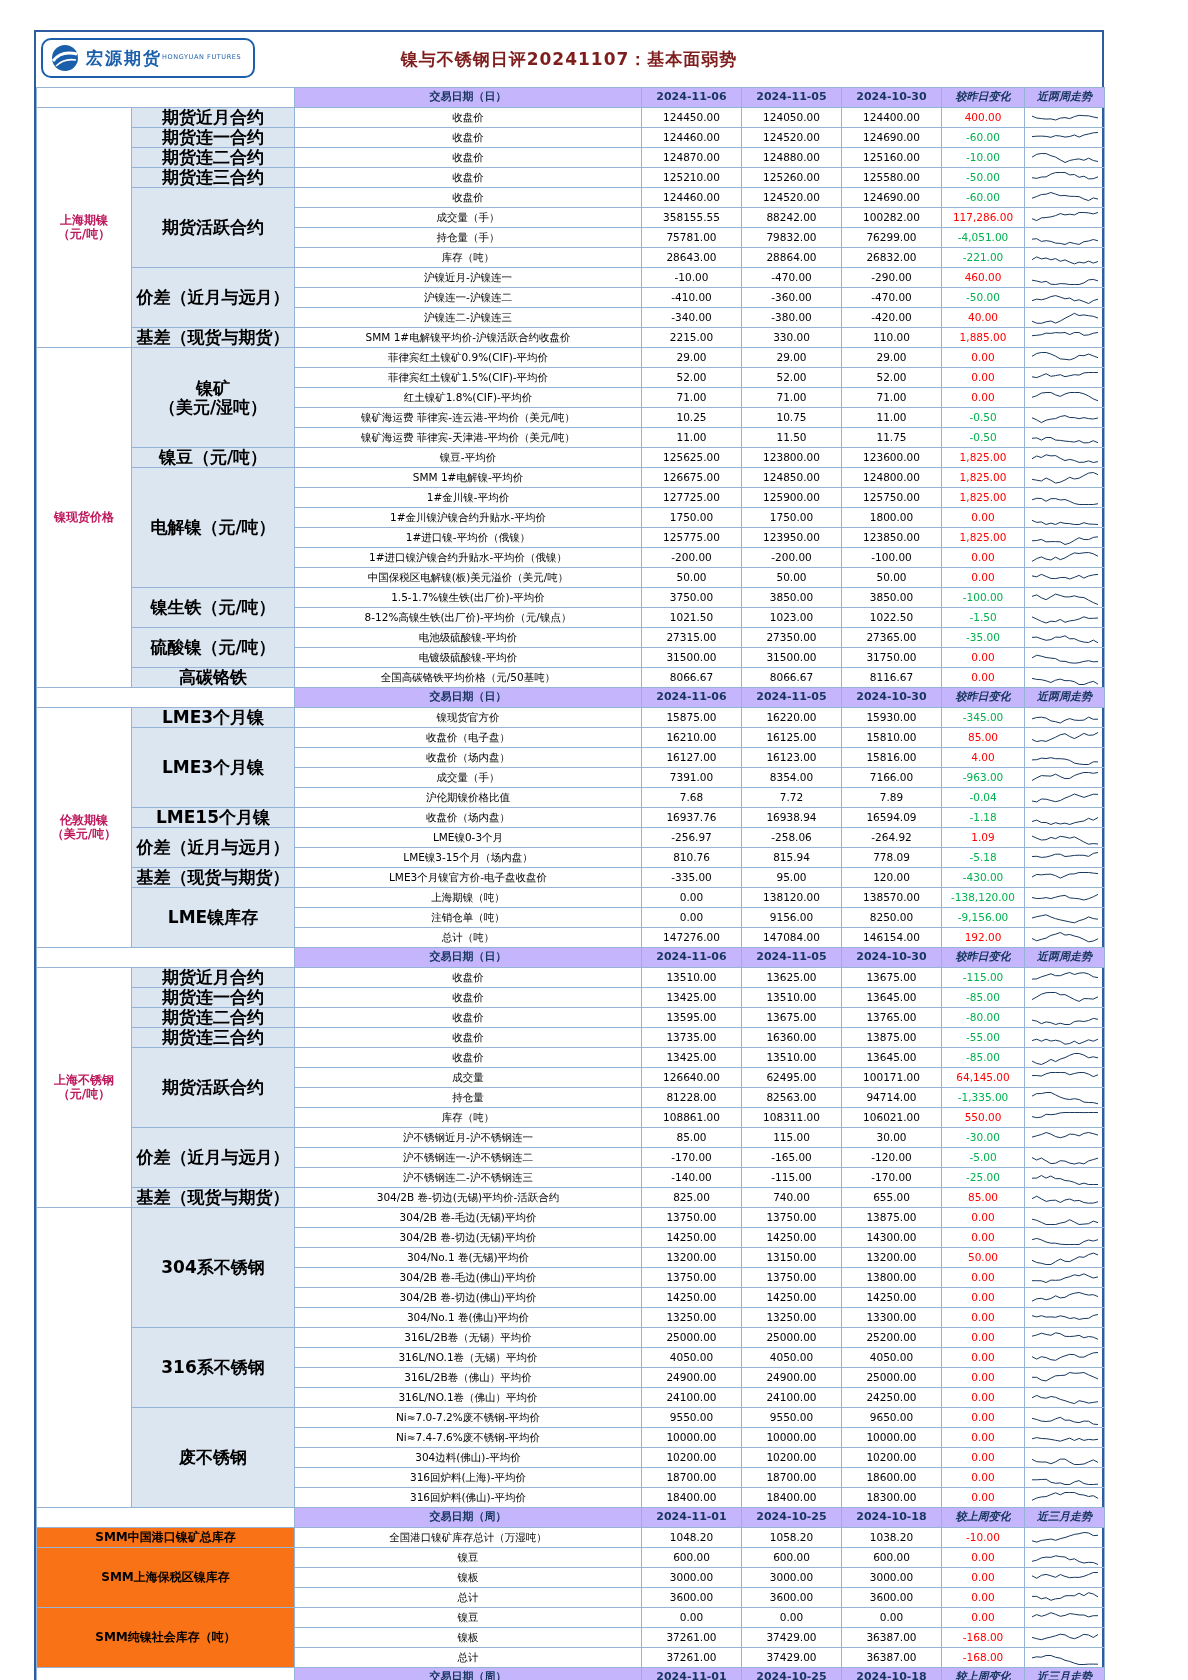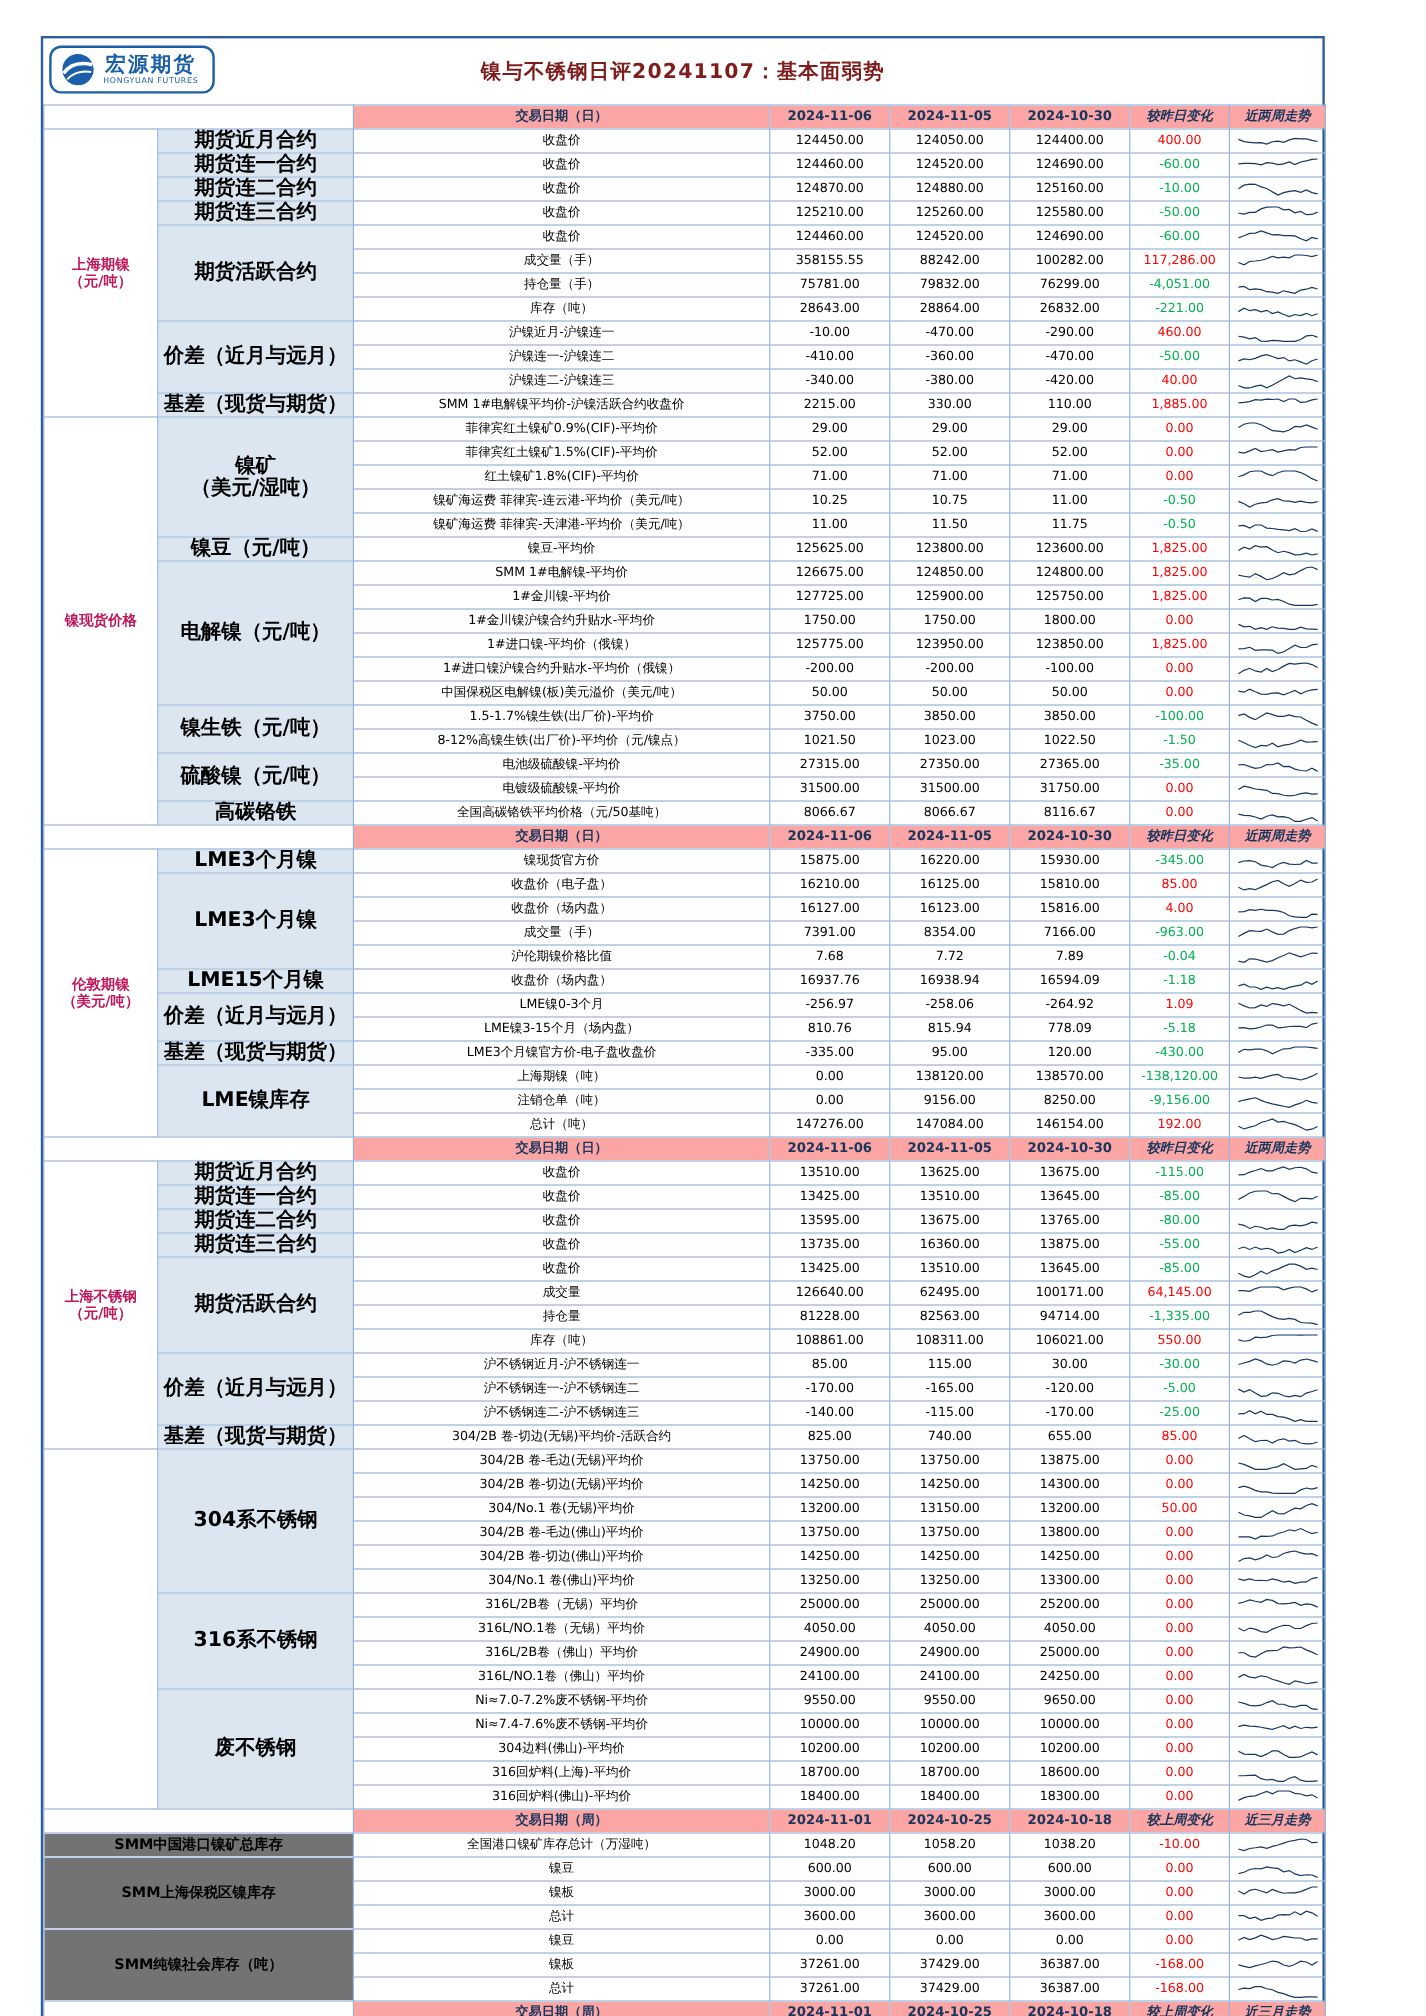--- a/index.html
+++ b/index.html
@@ -2,32 +2,32 @@
 <html><head>
 <meta charset="utf-8">
 <style>
   *{margin:0;padding:0;box-sizing:border-box}
   html,body{width:1188px;height:1680px;background:#ffffff;overflow:hidden;
     font-family:"DejaVu Sans","Liberation Sans",sans-serif;position:relative}
   .frame{position:absolute;left:34px;top:30px;width:1070px;border:2px solid #2E5D9F;background:#fff}
   .titlebar{height:55px;position:relative;display:flex;align-items:center;justify-content:center}
   .logo{position:absolute;left:5px;top:6px;display:flex;align-items:center;gap:6px;
     border:2px solid #1B5FAA;border-radius:10px;padding:3px 12px 3px 7px;background:#fff}
-  .logo-txt{display:flex;flex-direction:column;align-items:center;line-height:1.1}
+  .logo-txt{display:flex;flex-direction:row;align-items:center;line-height:1.1}
   .logo-cn{font-size:17px;font-weight:bold;color:#1B5FAA;letter-spacing:2px}
   .logo-en{font-size:6.5px;color:#1B5FAA;letter-spacing:.6px}
   .title{font-size:17px;font-weight:bold;color:#7f1d1d;letter-spacing:1px}
   table.grid{width:100%;border-collapse:collapse;table-layout:fixed}
   td{border:1px solid #95B3D7;height:20px;font-size:10.5px;text-align:center;vertical-align:middle;
      padding:0 2px;overflow:hidden;white-space:nowrap;color:#000;line-height:1.1}
-  .hrow td{background:#fca5a5;font-weight:bold;color:#17365D;font-size:11px}
+  .hrow td{background:#c4b5fd;font-weight:bold;color:#17365D;font-size:11px}
   .hrow td.blank{background:#ffffff}
   td.cat{background:#ffffff;font-weight:bold;font-size:12px;white-space:pre-line;color:#be185d}
   td.sub{background:#DCE6F1;font-weight:bold;font-size:17px;white-space:pre-line;color:#000}
-  td.wide{background:#737373;font-weight:bold;font-size:12px;color:#000}
+  td.wide{background:#f97316;font-weight:bold;font-size:12px;color:#000}
   td.tlabel{font-style:italic}
   td.chg-r{color:#FF0000}
   td.chg-g{color:#00B050}
   td.spark{padding:0 2px}
   td.spark svg{display:block;margin:1px auto 0}
 </style>
 </head>
 <body>
 
 <div class="frame">

